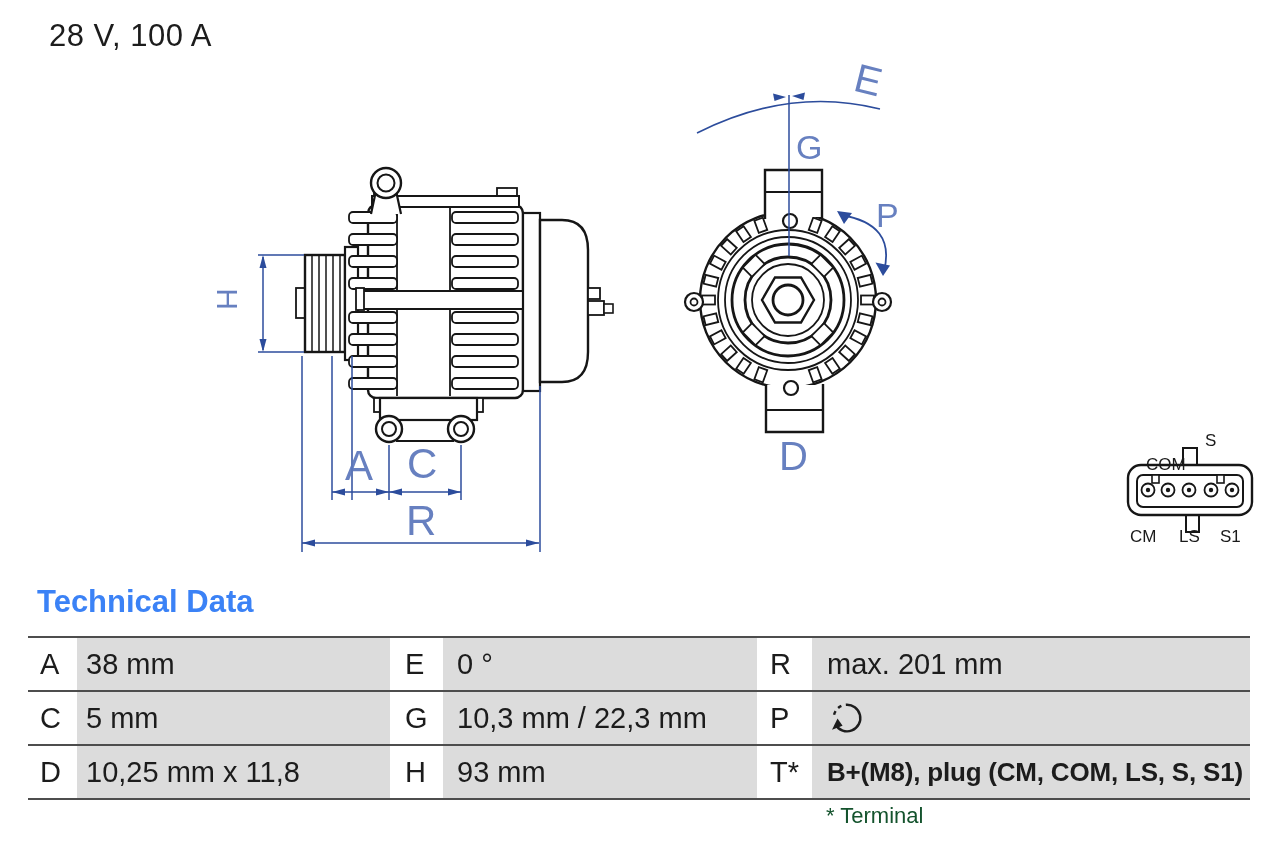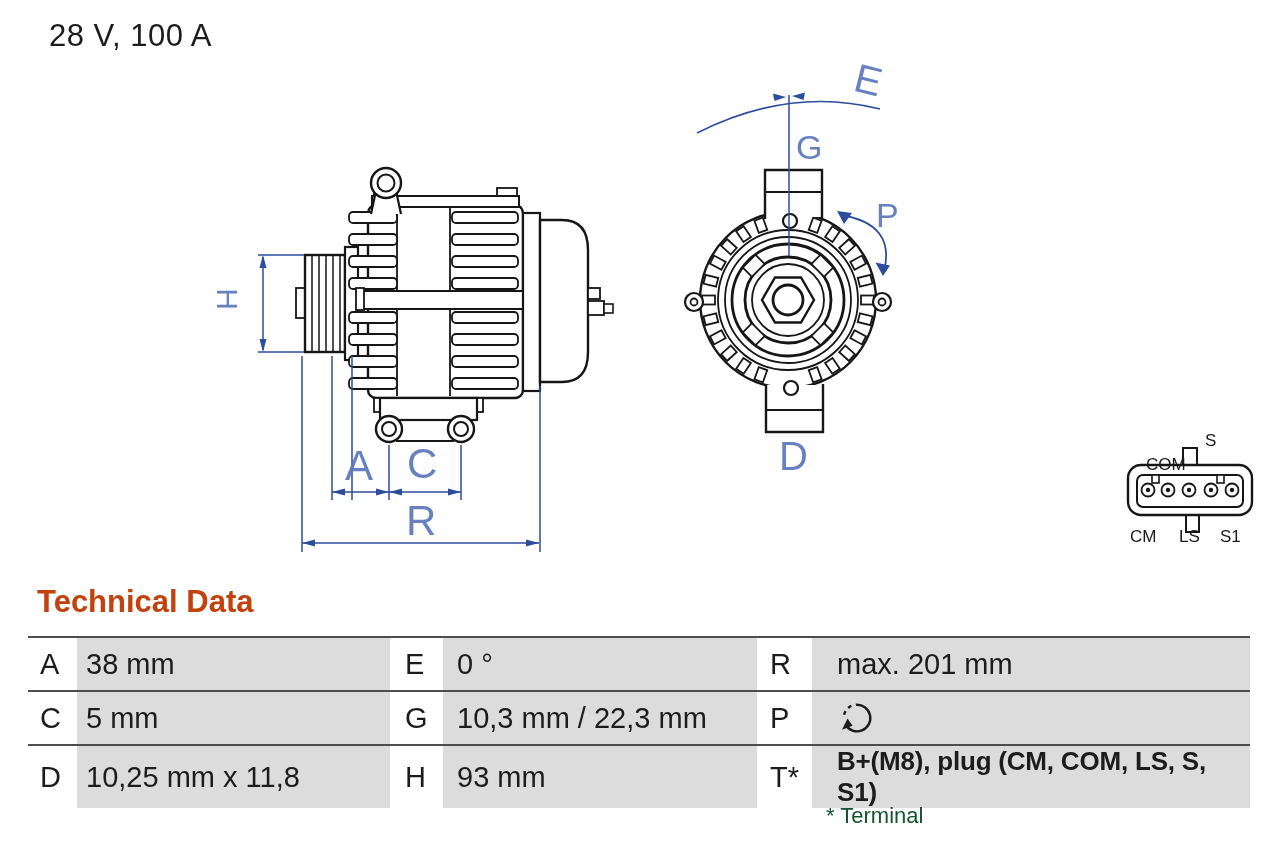--- a/index.html
+++ b/index.html
@@ -27,40 +27,40 @@
   .blue-f{fill:var(--dimension);stroke:none;}
   .white-f{fill:#ffffff;stroke:none;}
   .dim-label{
     position:absolute;color:var(--dim-label);font-weight:400;opacity:.92;
     font-family:"Liberation Sans", sans-serif;line-height:1;z-index:5;
   }
   .conn-label{
     position:absolute;font-size:17px;color:#1a1a1a;line-height:1;z-index:5;
   }
   .section-heading{
-    position:absolute;left:37px;top:584px;font-size:31px;font-weight:700;color:#c2410c;
+    position:absolute;left:37px;top:584px;font-size:31px;font-weight:700;color:#3b82f6;
   }
   .spec-table{
     position:absolute;left:28px;top:636px;width:1222px;
     border-top:2px solid var(--table-line);
   }
   .t-row{
     display:grid;height:54px;
     grid-template-columns:49px 313px 53px 314px 55px 438px;
     border-bottom:2px solid var(--table-line);
   }
   .cell{display:flex;align-items:center;font-size:29px;color:var(--text);}
   .cell.key{background:#ffffff;}
   .cell.val{background:var(--table-cell-bg);}
   .k1{padding-left:12px;}
   .v1{padding-left:9px;}
   .k2{padding-left:15px;}
   .v2{padding-left:14px;}
   .k3{padding-left:13px;}
-  .v3{padding-left:25px;}
+  .v3{padding-left:15px;}
   .v3.long{font-size:26px;letter-spacing:-0.2px;font-weight:bold;}
   .footnote{
     position:absolute;left:826px;top:803px;font-size:22px;color:#14532d;
   }
   .rot-icon{display:block;}
 </style>
 </head>
 <body>
 
 <div class="page-title">28 V, 100 A</div>

